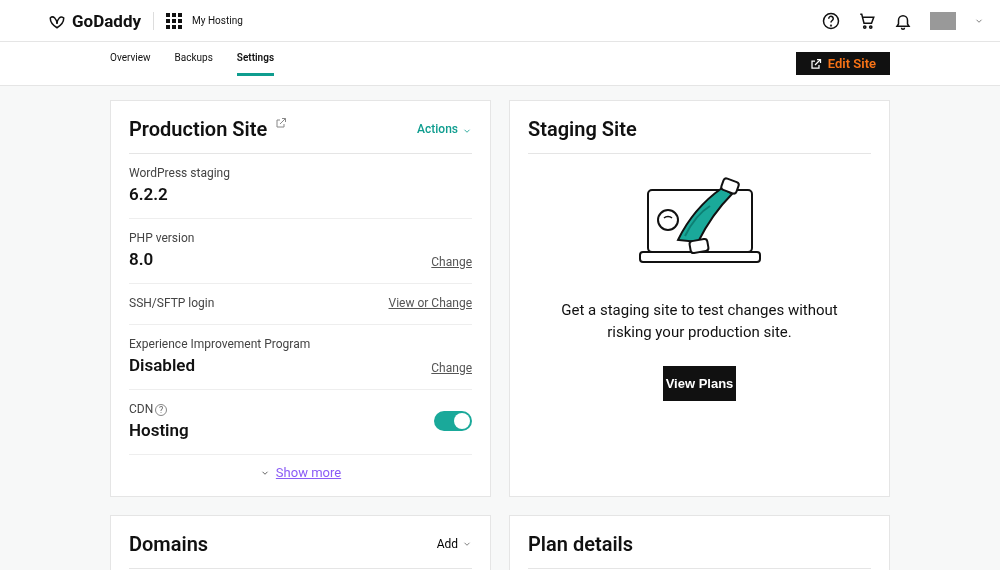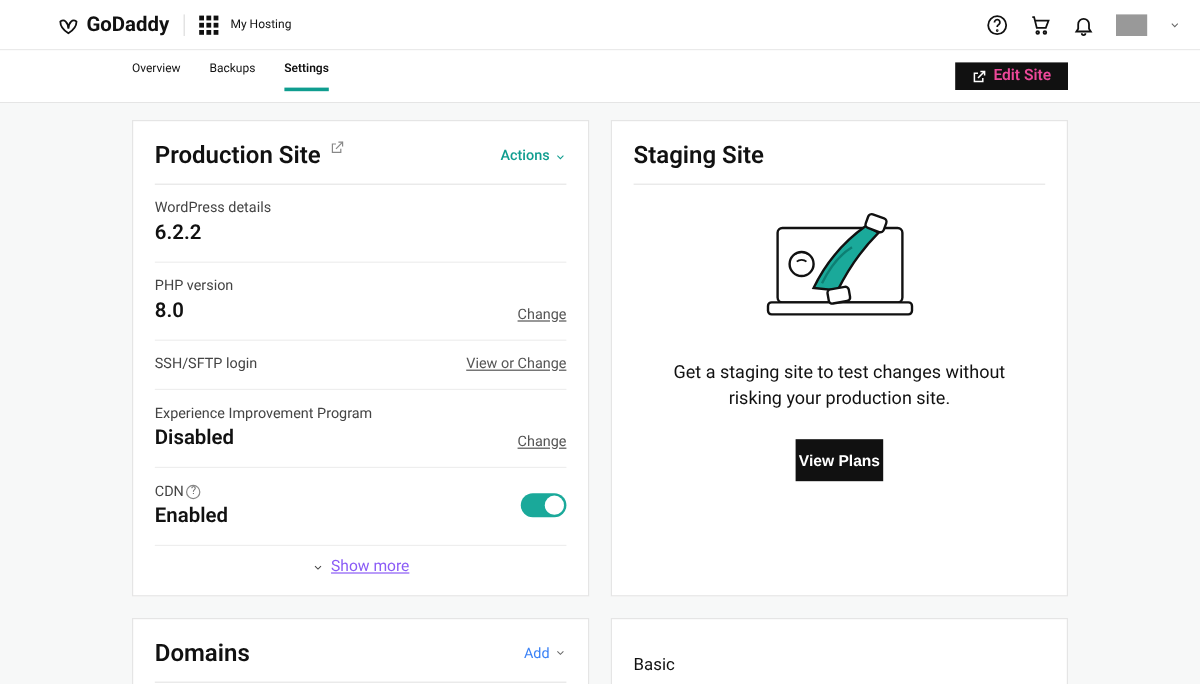--- a/index.html
+++ b/index.html
@@ -36,21 +36,21 @@
     align-items: center;
     padding: 0 110px;
     background: #fff;
     border-bottom: 1px solid #e5e5e5;
   }
   .tab { font-size: 10px; margin-right: 24px; color: #111; cursor:pointer; padding-bottom: 12px; }
   .tab.active { font-weight: 600; border-bottom: 3px solid #0f9d8f; padding-bottom: 10px; }
   .edit-site-btn {
     margin-left: auto;
     background: #111;
-    color: #ec4899;
+    color: #f97316;
     font-size: 13px;
     font-weight: 600;
     padding: 4px 14px;
     display: flex;
     align-items: center;
     gap: 6px;
     cursor:pointer;
   }
 
   .content {
@@ -87,21 +87,21 @@
   .staging-illus { margin: 6px auto 14px auto; width:140px; height:100px;}
   .staging-text { font-size:15px; line-height:1.45; color:#111; margin: 12px 0 22px 0;}
   .view-plans { background:#111; color:#fff; font-size:13px; font-weight:600; padding:10px 3px; display:inline-block; cursor:pointer; border:none;}
 
   .domains-row { display:flex; align-items:center; padding-top:14px;}
   .lock-icon{ width:11px;height:13px; margin-right:6px; color:#666;}
   .https { font-size:13px; color:#111;}
   .primary-badge { font-size:10px; letter-spacing:1px; font-weight:700; background:#9be6db; color:#0a6054; padding:3px 8px; margin-left:auto; margin-right:40px;}
   .kebab { font-size:16px; color:#333; cursor:pointer; letter-spacing:1px;}
   .plan-basic { font-size:14px; padding-top:14px;}
-  .add-btn { margin-left:auto; font-size:12px; color:#3b82f6; display:flex; align-items:center; gap:4px; cursor:pointer;}
+  .add-btn { margin-left:auto; font-size:12px; color:#000000; display:flex; align-items:center; gap:4px; cursor:pointer;}
 </style>
 </head>
 <body>
 
 <div class="topbar">
   <div class="logo-wrap">
     <svg viewBox="0 0 24 24" fill="none" stroke="#111" stroke-width="2">
       <path d="M12 21c5-3 9-8 9-13 0 0-3-3-6 0-2 2-3 5-3 8 0-3-1-6-3-8-3-3-6 0-6 0 0 5 4 10 9 13z"></path>
     </svg>
     <span>GoDaddy</span>
@@ -171,21 +171,21 @@
         <div class="actions">
           <span>Actions</span>
           <svg width="10" height="10" viewBox="0 0 24 24" fill="none" stroke="#0f9d8f" stroke-width="2">
               <path d="M6 9l6 6 6-6"></path>
             </svg>
         </div>
       </div>
 
       <div class="row">
         <div class="row-left">
-          <div class="row-label">WordPress details</div>
+          <div class="row-label">WordPress staging</div>
           <div class="row-value">6.2.2</div>
         </div>
       </div>
 
       <div class="row">
         <div class="row-left">
           <div class="row-label">PHP version</div>
           <div class="row-value">8.0</div>
         </div>
         <div class="row-link">Change</div>
@@ -202,21 +202,21 @@
         <div class="row-left">
           <div class="row-label">Experience Improvement Program</div>
           <div class="row-value">Disabled</div>
         </div>
         <div class="row-link">Change</div>
       </div>
 
       <div class="row">
         <div class="row-left">
           <div class="row-label"><span>CDN</span><span class="help-circ">?</span></div>
-          <div class="row-value">Enabled</div>
+          <div class="row-value">Hosting</div>
         </div>
         <div class="toggle">
             <div class="knob"></div>
           </div>
       </div>
 
       <div class="show-more">
         <svg width="10" height="10" viewBox="0 0 24 24" fill="none" stroke="#444" stroke-width="2">
             <path d="M6 9l6 6 6-6"></path>
           </svg>
@@ -259,17 +259,20 @@
             <rect x="5" y="11" width="14" height="10" rx="2"></rect>
             <path d="M8 11V7a4 4 0 018 0v4"></path>
           </svg>
         <span class="https">https://</span>
         <span class="primary-badge">PRIMARY</span>
         <span class="kebab">•••</span>
       </div>
     </div>
 
     <div class="card">
+      <div class="card-title-row">
+        <div class="card-title">Plan details</div>
+      </div>
       <div class="plan-basic">Basic</div>
     </div>
 
   </div>
 </div>
 
 </body></html>

